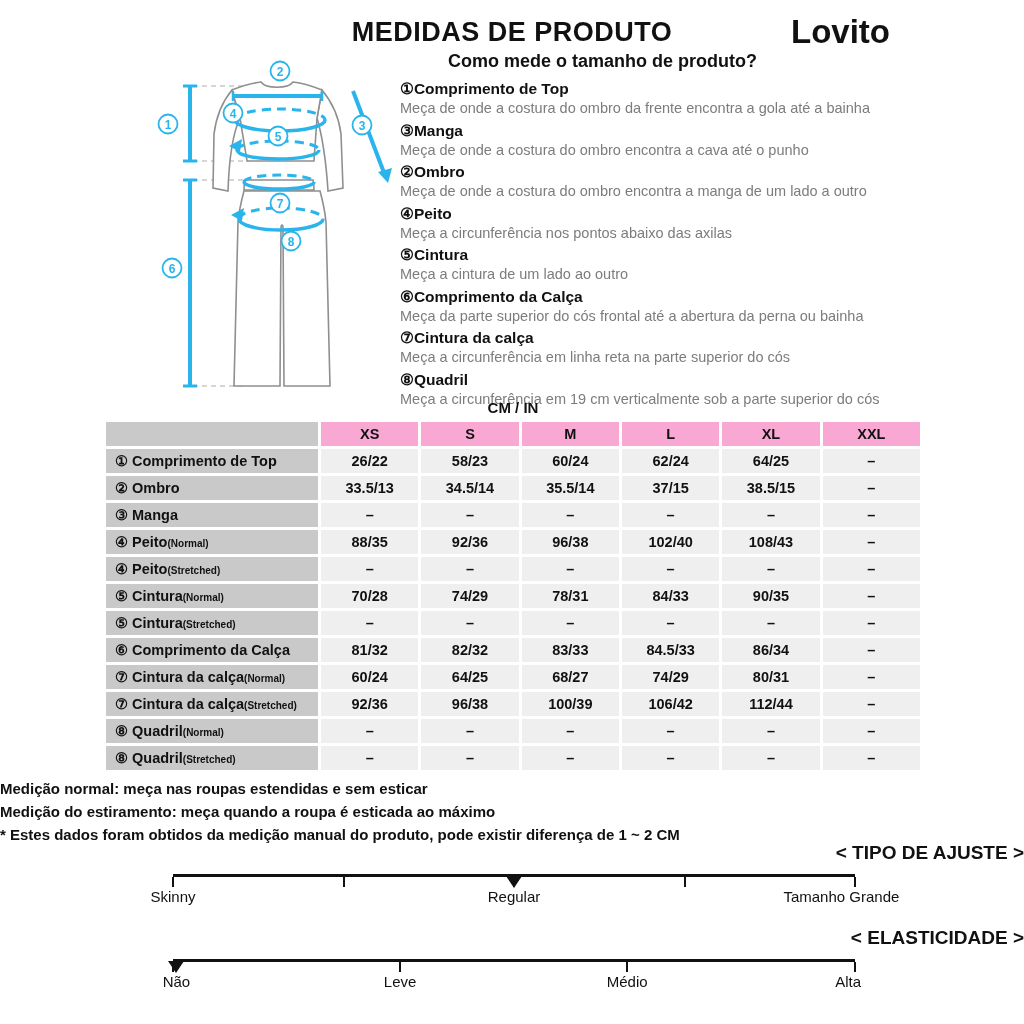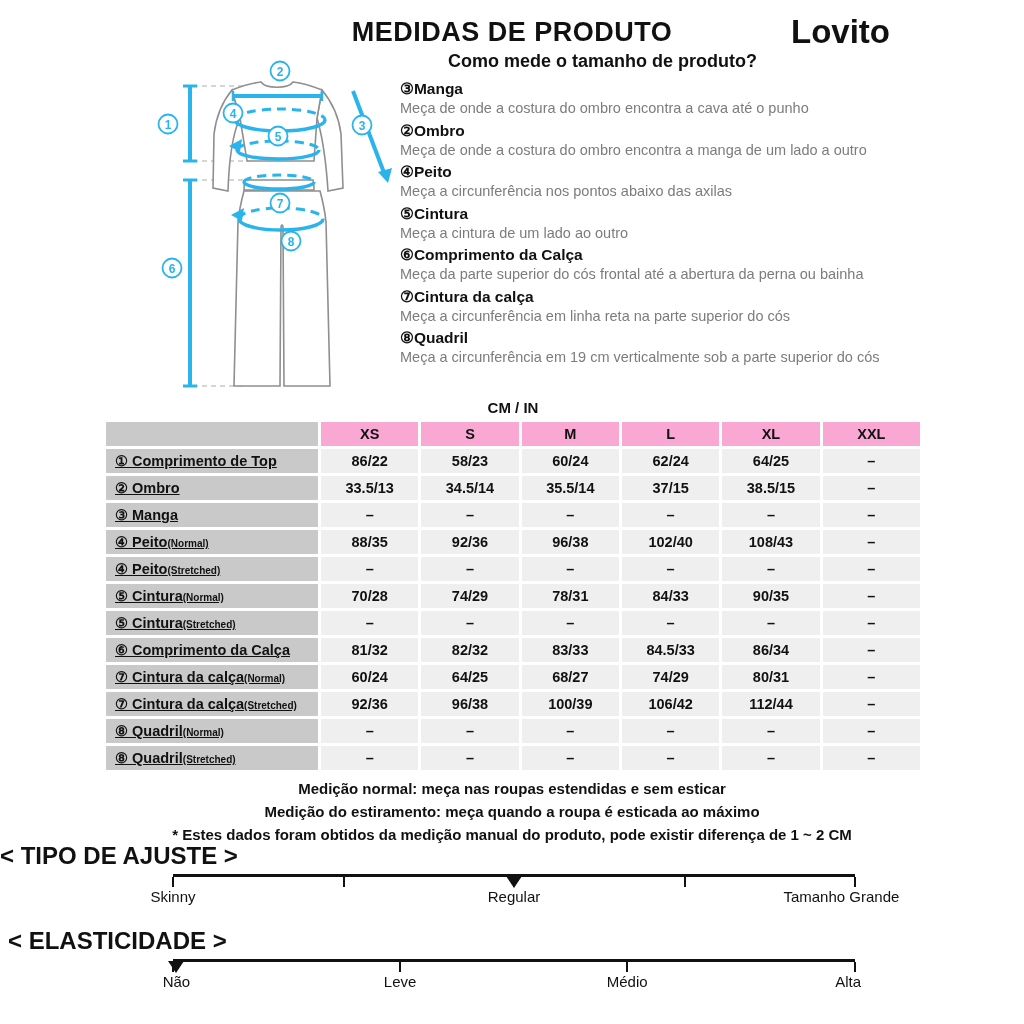--- a/index.html
+++ b/index.html
@@ -16,27 +16,27 @@
   .guide-item h3 { margin:0; font-size:15.5px; font-weight:bold; line-height:21px; color:#111; }
   .guide-item p { margin:0 0 1px 0; font-size:14.5px; line-height:19.5px; color:#7c7c7c; }
   .units { position:absolute; left:103px; top:399px; width:820px; text-align:center;
            font-size:15px; font-weight:bold; }
   table.size-table { position:absolute; left:103px; top:419px; width:820px;
            border-collapse:separate; border-spacing:3px; table-layout:fixed; }
   .size-table th, .size-table td { height:24px; padding:0; font-size:14.5px; }
   .size-table th { background:#f9a8d4; font-weight:bold; text-align:center; }
   .size-table th.corner { background:#c9c9c9; }
   .size-table td.rowlabel { background:#c9c9c9; text-align:left; padding-left:9px;
-           font-weight:bold; white-space:nowrap; overflow:hidden;text-decoration:underline; }
+           font-weight:bold; white-space:nowrap; overflow:hidden; }
   .size-table td.val { background:#f0eff0; text-align:center; font-weight:bold; }
   .suffix { font-size:10px; font-weight:bold; }
-  .notes { position:absolute; top:777px; left:0; width:100%; text-align:center; }
+  .notes { position:absolute; top:777px; left:0; width:100%; text-align:left; }
   .notes div { font-size:15px; font-weight:bold; line-height:23px; }
-  .scale-title { position:absolute; left:0; width:100%; text-align:left;
-           font-size:24px; font-weight:bold; }
+  .scale-title { position:absolute; left:0; width:100%; text-align:right;
+           font-size:19px; font-weight:bold; }
   #fit-title { top:842px; } #stretch-title { top:927px;padding-left:8px; }
   .scale { position:absolute; left:173px; width:682px; height:12px; border-top:3px solid #111; }
   #fit-scale { top:874px; } #stretch-scale { top:959px; }
   .tick { position:absolute; top:0; width:2px; height:10px; background:#111; transform:translateX(-1px); }
   .marker { position:absolute; top:-1px; width:0; height:0; transform:translateX(-8px);
            border-left:8px solid transparent; border-right:8px solid transparent; border-top:12px solid #111; }
   .scale-labels { position:absolute; left:173px; width:682px; height:20px; }
   #fit-labels { top:888px; } #stretch-labels { top:973px; }
   .scale-labels span { position:absolute; transform:translateX(-50%); white-space:nowrap;
            font-size:15px; font-weight:normal; }
@@ -136,20 +136,24 @@
         </g>
       <g>
           <circle cx="141" cy="181" r="9.5" fill="#fff" stroke="#2ab4ec" stroke-width="1.8"></circle>
           <text x="141" y="185.5" fill="#2ab4ec">8</text>
         </g>
     </g>
   </svg>
 
   <div class="guide">
     <div class="guide-item">
+        <h3><span>①</span><span>Comprimento de Top</span></h3>
+        <p>Meça de onde a costura do ombro da frente encontra a gola até a bainha</p>
+      </div>
+    <div class="guide-item">
         <h3><span>③</span><span>Manga</span></h3>
         <p>Meça de onde a costura do ombro encontra a cava até o punho</p>
       </div>
     <div class="guide-item">
         <h3><span>②</span><span>Ombro</span></h3>
         <p>Meça de onde a costura do ombro encontra a manga de um lado a outro</p>
       </div>
     <div class="guide-item">
         <h3><span>④</span><span>Peito</span></h3>
         <p>Meça a circunferência nos pontos abaixo das axilas</p>
@@ -189,21 +193,21 @@
       <th class="corner"></th>
       <th>XS</th>
       <th>S</th>
       <th>M</th>
       <th>L</th>
       <th>XL</th>
       <th>XXL</th>
     </tr>
     <tr>
           <td class="rowlabel"><span>①</span> <span>Comprimento de Top</span><span class="suffix"></span></td>
-          <td class="val">86/22</td>
+          <td class="val">26/22</td>
           <td class="val">58/23</td>
           <td class="val">60/24</td>
           <td class="val">62/24</td>
           <td class="val">64/25</td>
           <td class="val">–</td>
         </tr>
     <tr>
           <td class="rowlabel"><span>②</span> <span>Ombro</span><span class="suffix"></span></td>
           <td class="val">33.5/13</td>
           <td class="val">34.5/14</td>

